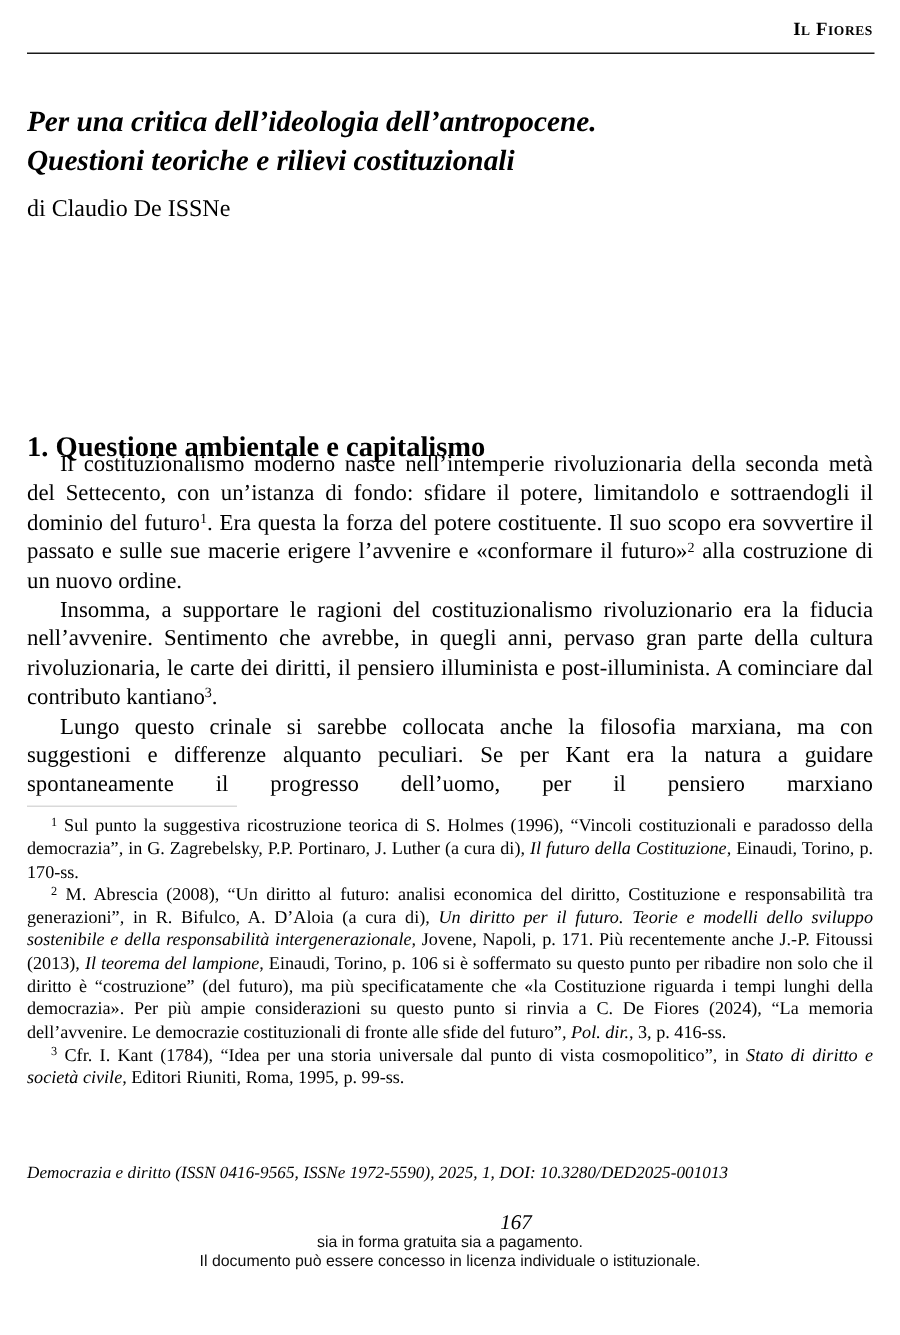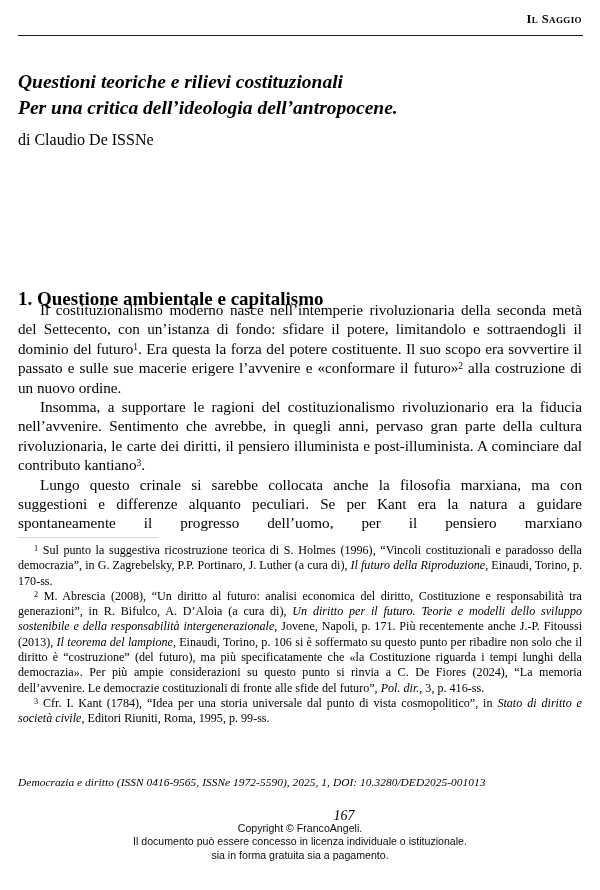--- a/index.html
+++ b/index.html
@@ -171,49 +171,48 @@
     line-height: 13.4px;
     color: #0d0d0d;
   }
   .copyright span { display: block; }
 </style>
 </head>
 <body>
 
 <div class="page">
 
-  <div class="runhead">Il Saggio</div>
+  <div class="runhead">Il Fiores</div>
   <div class="runhead-rule"></div>
 
   <h1 class="title">
+    <span class="ln">Per una critica dell’ideologia dell’antropocene.</span>
     <span class="ln">Questioni teoriche e rilievi costituzionali</span>
-    <span class="ln">Per una critica dell’ideologia dell’antropocene.</span>
   </h1>
 
   <div class="byline">di Claudio De ISSNe</div>
 
   <h2 class="section-head">1. Questione ambientale e capitalismo</h2>
 
   <div class="body">
     <p><span>Il costituzionalismo moderno nasce nell’intemperie rivoluzionaria della seconda metà del Settecento, con un’istanza di fondo: sfidare il potere, limitandolo e sottraendogli il dominio del futuro</span><sup>1</sup><span>. Era questa la forza del potere costituente. Il suo scopo era sovvertire il passato e sulle sue macerie erigere l’avvenire e «conformare il futuro»</span><sup>2</sup><span> alla costruzione di un nuovo ordine.</span></p>
     <p><span>Insomma, a supportare le ragioni del costituzionalismo rivoluzionario era la fiducia nell’avvenire. Sentimento che avrebbe, in quegli anni, pervaso gran parte della cultura rivoluzionaria, le carte dei diritti, il pensiero illuminista e post-illuminista. A cominciare dal contributo kantiano</span><sup>3</sup><span>.</span></p>
     <p class="last">Lungo questo crinale si sarebbe collocata anche la filosofia marxiana, ma con suggestioni e differenze alquanto peculiari. Se per Kant era la natura a guidare spontaneamente il progresso dell’uomo, per il pensiero marxiano</p>
   </div>
 
   <div class="fn-rule"></div>
 
   <div class="footnotes">
-    <p><sup>1</sup> <span>Sul punto la suggestiva ricostruzione teorica di S. Holmes (1996), “Vincoli costituzionali e paradosso della democrazia”, in G. Zagrebelsky, P.P. Portinaro, J. Luther (a cura di), </span><i>Il futuro della Riproduzione</i><span>, Einaudi, Torino, p. 170-ss.</span></p>
+    <p><sup>1</sup> <span>Sul punto la suggestiva ricostruzione teorica di S. Holmes (1996), “Vincoli costituzionali e paradosso della democrazia”, in G. Zagrebelsky, P.P. Portinaro, J. Luther (a cura di), </span><i>Il futuro della Costituzione</i><span>, Einaudi, Torino, p. 170-ss.</span></p>
     <p><sup>2</sup> <span>M. Abrescia (2008), “Un diritto al futuro: analisi economica del diritto, Costituzione e responsabilità tra generazioni”, in R. Bifulco, A. D’Aloia (a cura di), </span><i>Un diritto per il futuro. Teorie e modelli dello sviluppo sostenibile e della responsabilità intergenerazionale</i><span>, Jovene, Napoli, p. 171. Più recentemente anche J.-P. Fitoussi (2013), </span><i>Il teorema del lampione</i><span>, Einaudi, Torino, p. 106 si è soffermato su questo punto per ribadire non solo che il diritto è “costruzione” (del futuro), ma più specificatamente che «la Costituzione riguarda i tempi lunghi della democrazia». Per più ampie considerazioni su questo punto si rinvia a C. De Fiores (2024), “La memoria dell’avvenire. Le democrazie costituzionali di fronte alle sfide del futuro”, </span><i>Pol. dir.</i><span>, 3, p. 416-ss.</span></p>
     <p><sup>3</sup> <span>Cfr. I. Kant (1784), “Idea per una storia universale dal punto di vista cosmopolitico”, in </span><i>Stato di diritto e società civile</i><span>, Editori Riuniti, Roma, 1995, p. 99-ss.</span></p>
   </div>
 
   <div class="journal-line">Democrazia e diritto (ISSN 0416-9565, ISSNe 1972-5590), 2025, 1, DOI: 10.3280/DED2025-001013</div>
 
   <div class="folio">167</div>
 
   <div class="copyright">
-    <span>Copyright © FrancoAngeli.</span>
+    <span>sia in forma gratuita sia a pagamento.</span>
     <span>Il documento può essere concesso in licenza individuale o istituzionale.</span>
-    <span>sia in forma gratuita sia a pagamento.</span>
   </div>
 
 </div>
 
 </body></html>

